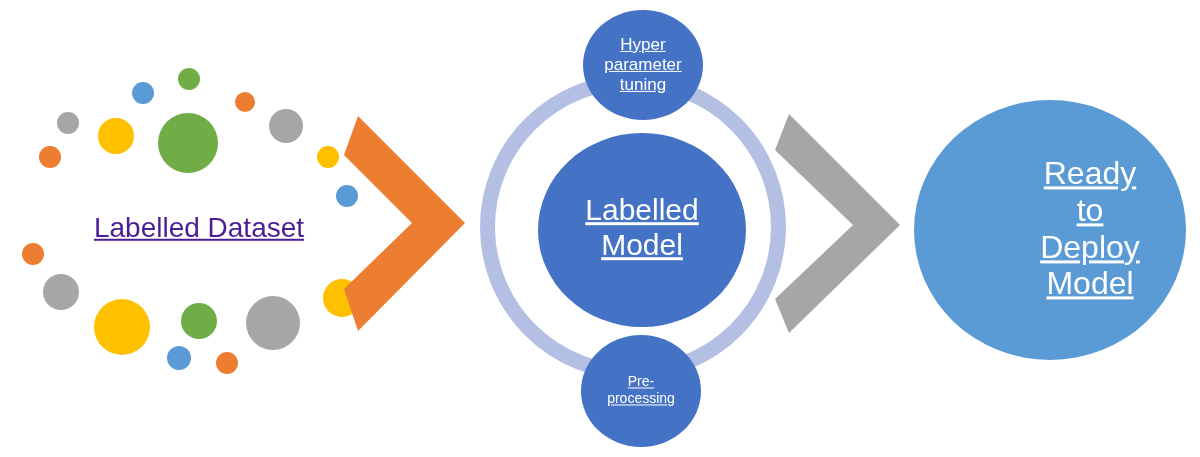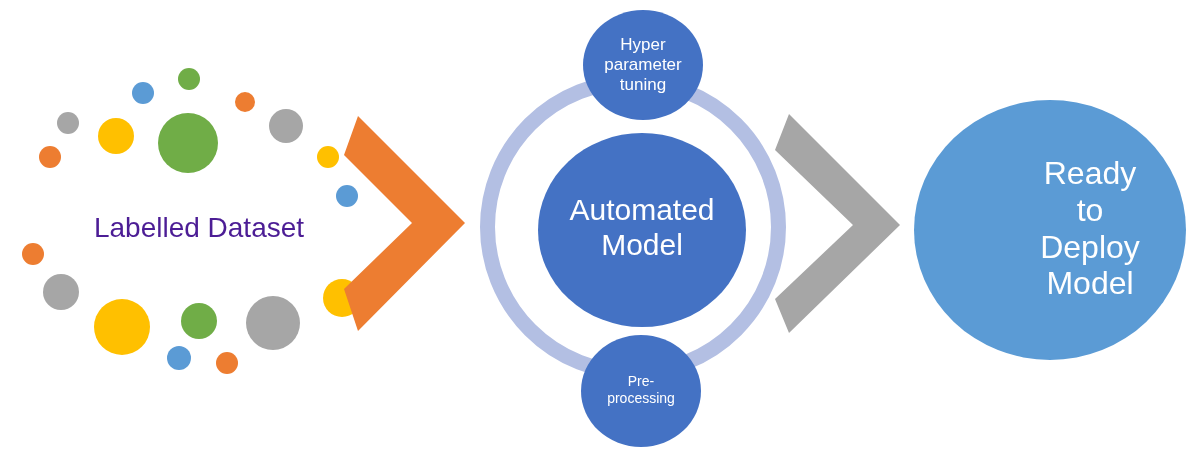--- a/index.html
+++ b/index.html
@@ -20,20 +20,21 @@
     left: 0;
     top: 0;
   }
   .lbl {
     position: absolute;
     transform: translate(-50%, -50%);
     text-align: center;
     white-space: pre-line;
     line-height: 1.16;
     user-select: none;
+    text-decoration: underline;
   }
   .lbl-dark {
     color: #4c1d95;
     font-size: 28px;
   }
   .lbl-light {
     color: #ffffff;
   }
   #lbl-dataset    { left: 199px;  top: 228px; }
   #lbl-model      { left: 642px;  top: 228px; font-size: 30px; }
@@ -83,21 +84,21 @@
 
     <ellipse cx="1050" cy="230" rx="136" ry="130" fill="#5b9bd5"></ellipse>
   </svg>
 
   <div id="lbl-dataset" class="lbl lbl-dark">Labelled Dataset</div>
 
   <div id="lbl-hyper" class="lbl lbl-light">Hyper
 parameter
 tuning</div>
 
-  <div id="lbl-model" class="lbl lbl-light">Automated
+  <div id="lbl-model" class="lbl lbl-light">Labelled
 Model</div>
 
   <div id="lbl-preprocess" class="lbl lbl-light">Pre-
 processing</div>
 
   <div id="lbl-deploy" class="lbl lbl-light">Ready to
 Deploy Model</div>
 
 </div>
 

